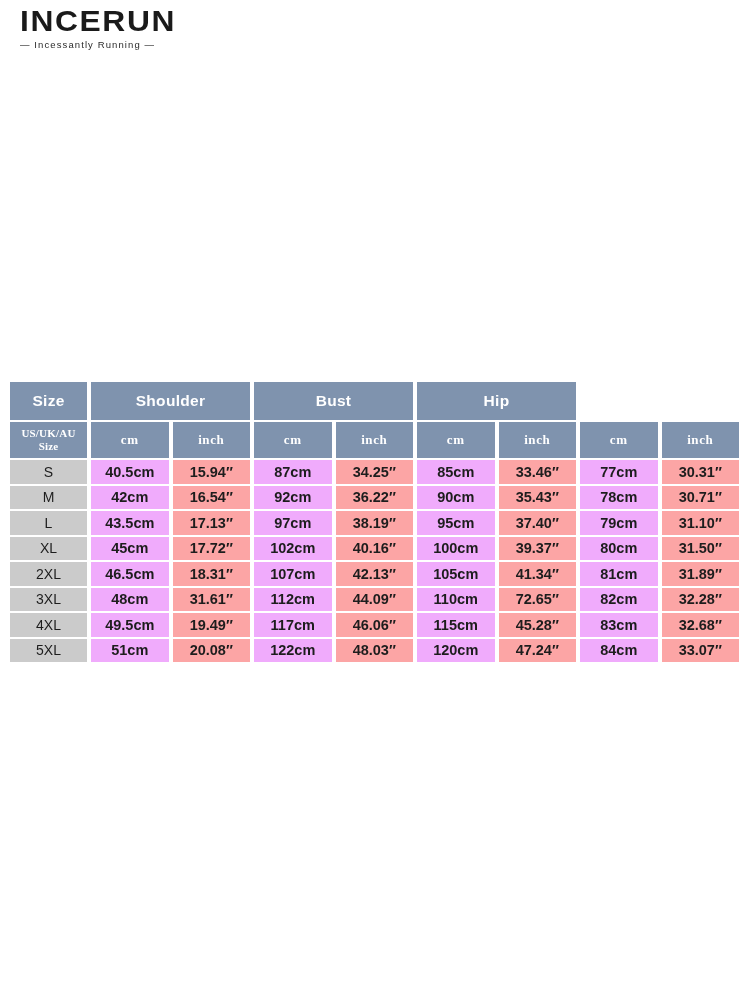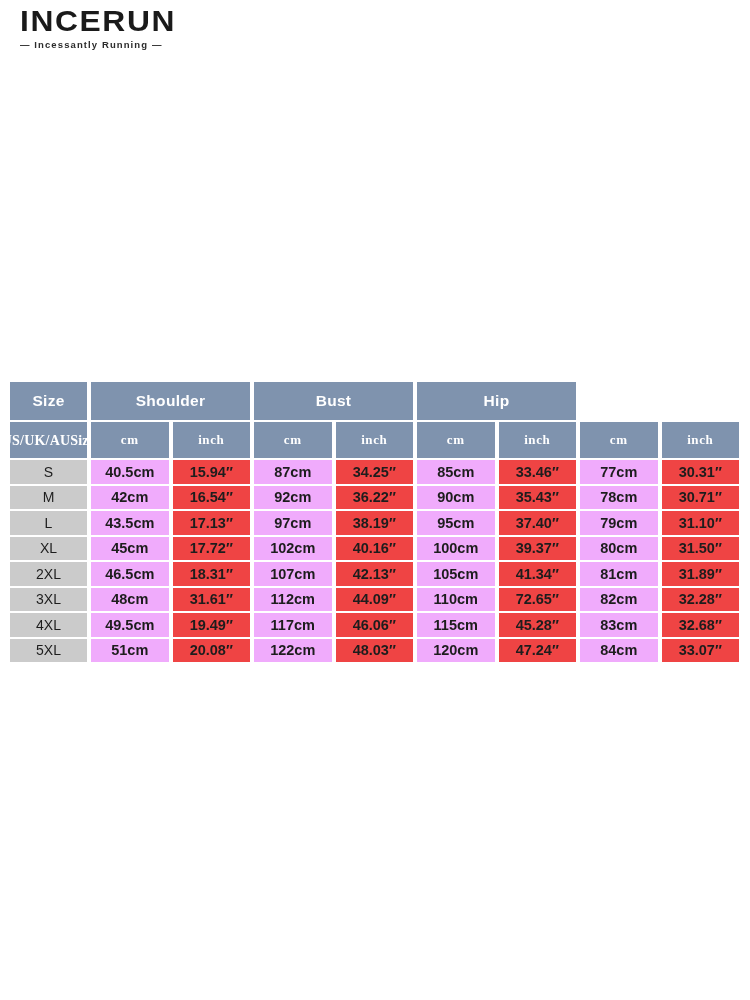--- a/index.html
+++ b/index.html
@@ -29,21 +29,21 @@
     letter-spacing: 1.5px;
     color: #1a1a1a;
     line-height: 1;
     transform: scaleX(1.06);
     transform-origin: left center;
   }
   #brand-tagline {
     margin-top: 3px;
     font-family: "Liberation Sans", sans-serif;
     font-size: 9.5px;
-    font-weight: 700;
+    font-weight: 400;
     letter-spacing: 1.1px;
     color: #2b2b2b;
     white-space: nowrap;
   }
 
   
   #size-table {
     position: absolute;
     left: 8px;
     top: 381px;
@@ -87,43 +87,43 @@
   #header-row-units .cell {
     height: 38px;
     background: #7f93ae;
     color: #ffffff;
     font-family: "Liberation Serif", serif;
     font-size: 13px;
     font-weight: 700;
     letter-spacing: 0.6px;
   }
   #header-row-units .c-size {
-    font-size: 14px;
+    font-size: 11px;
     line-height: 13px;
-    flex-direction: row;
+    flex-direction: column;
     letter-spacing: 0.2px;
   }
 
   
   .data-row .cell {
     height: 25.5px;
     font-size: 14.5px;
     font-weight: 700;
     color: #1d1d1d;
   }
   .data-row .c-size {
     background: #cbcbcb;
     font-weight: 400;
     font-size: 14px;
   }
   .data-row .cell-cm {
     background: #f0abfc;
   }
   .data-row .cell-inch {
-    background: #ef4444;
+    background: #fca5a5;
   }
 </style>
 </head>
 <body>
 
 <div id="brand">
   <div id="brand-wordmark">INCERUN</div>
   <div id="brand-tagline">— Incessantly Running —</div>
 </div>
 

